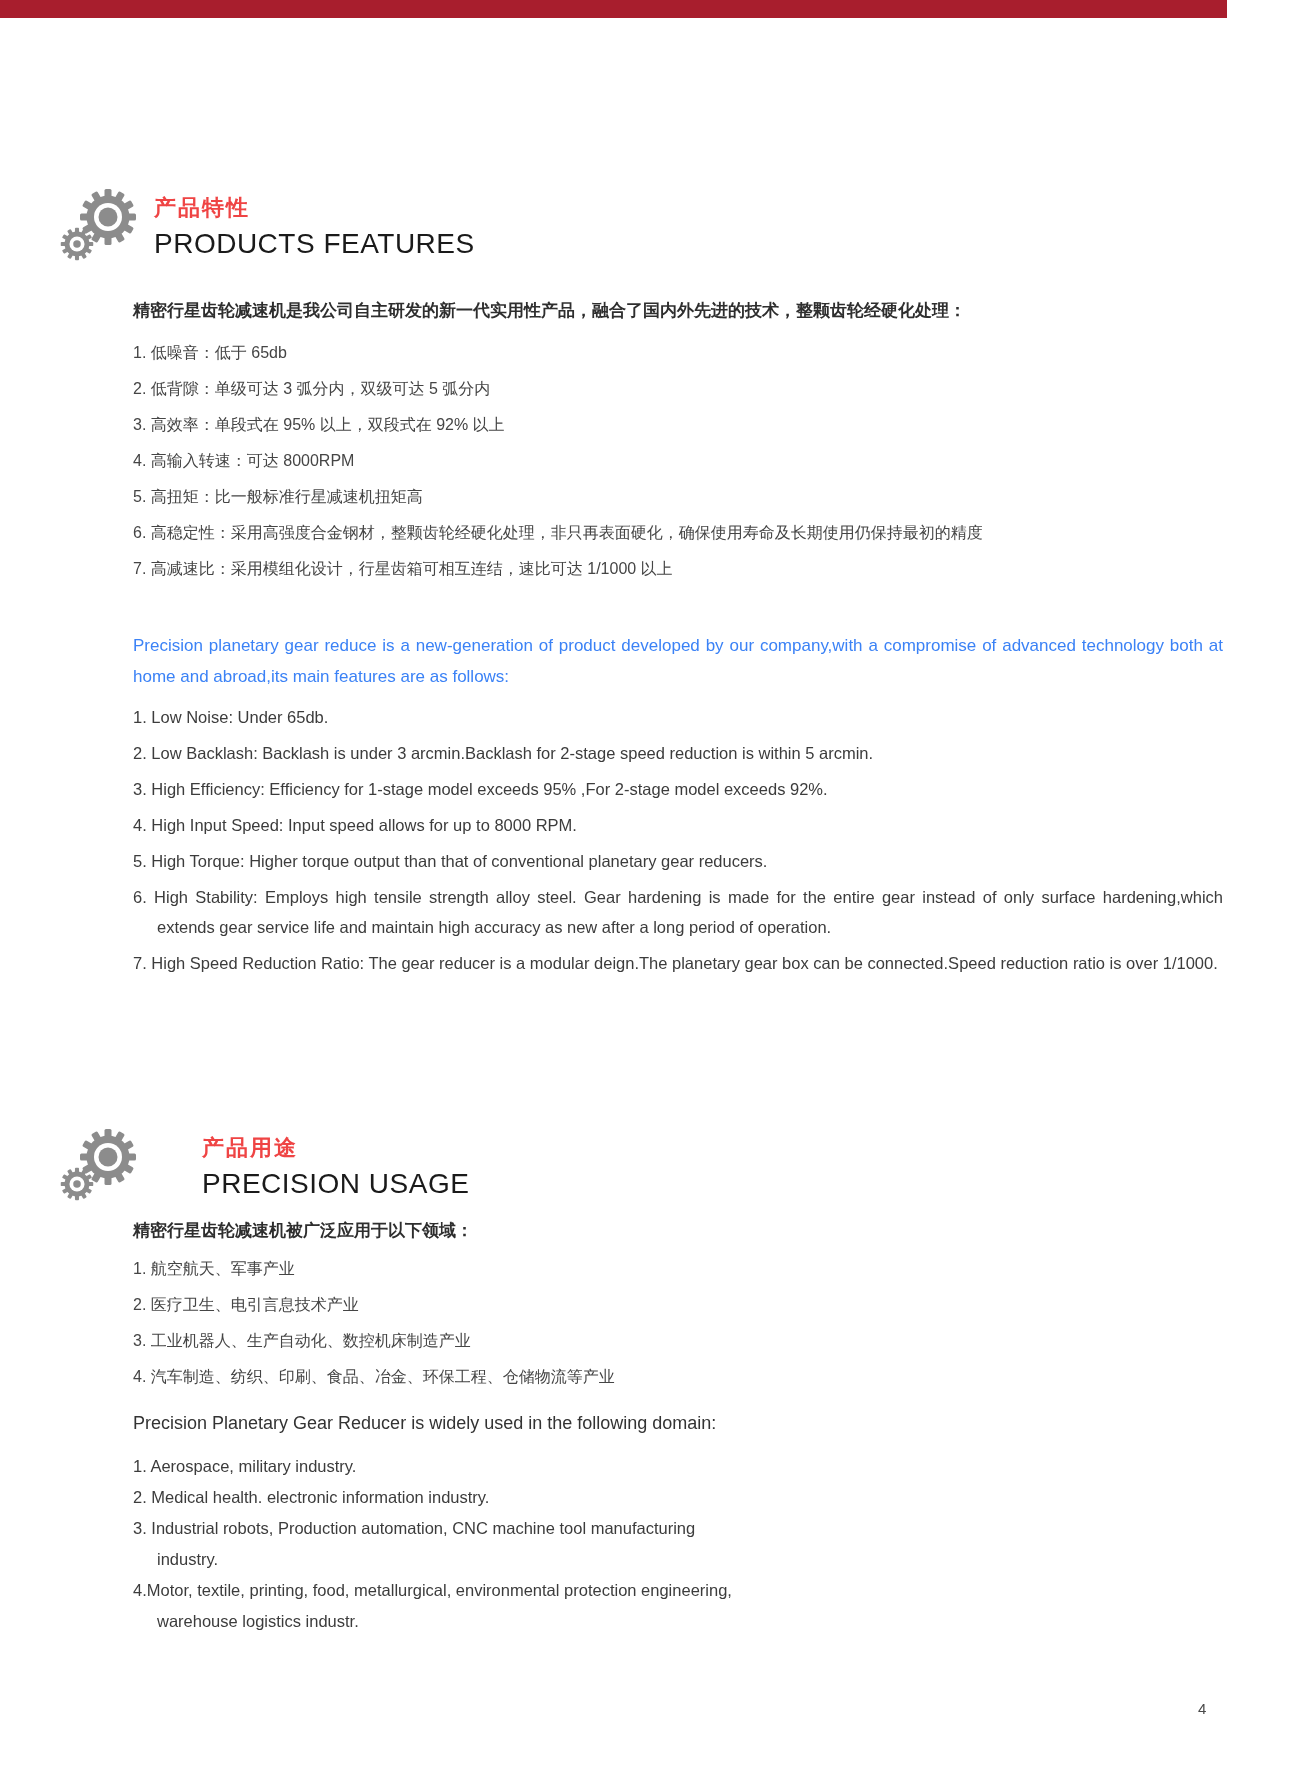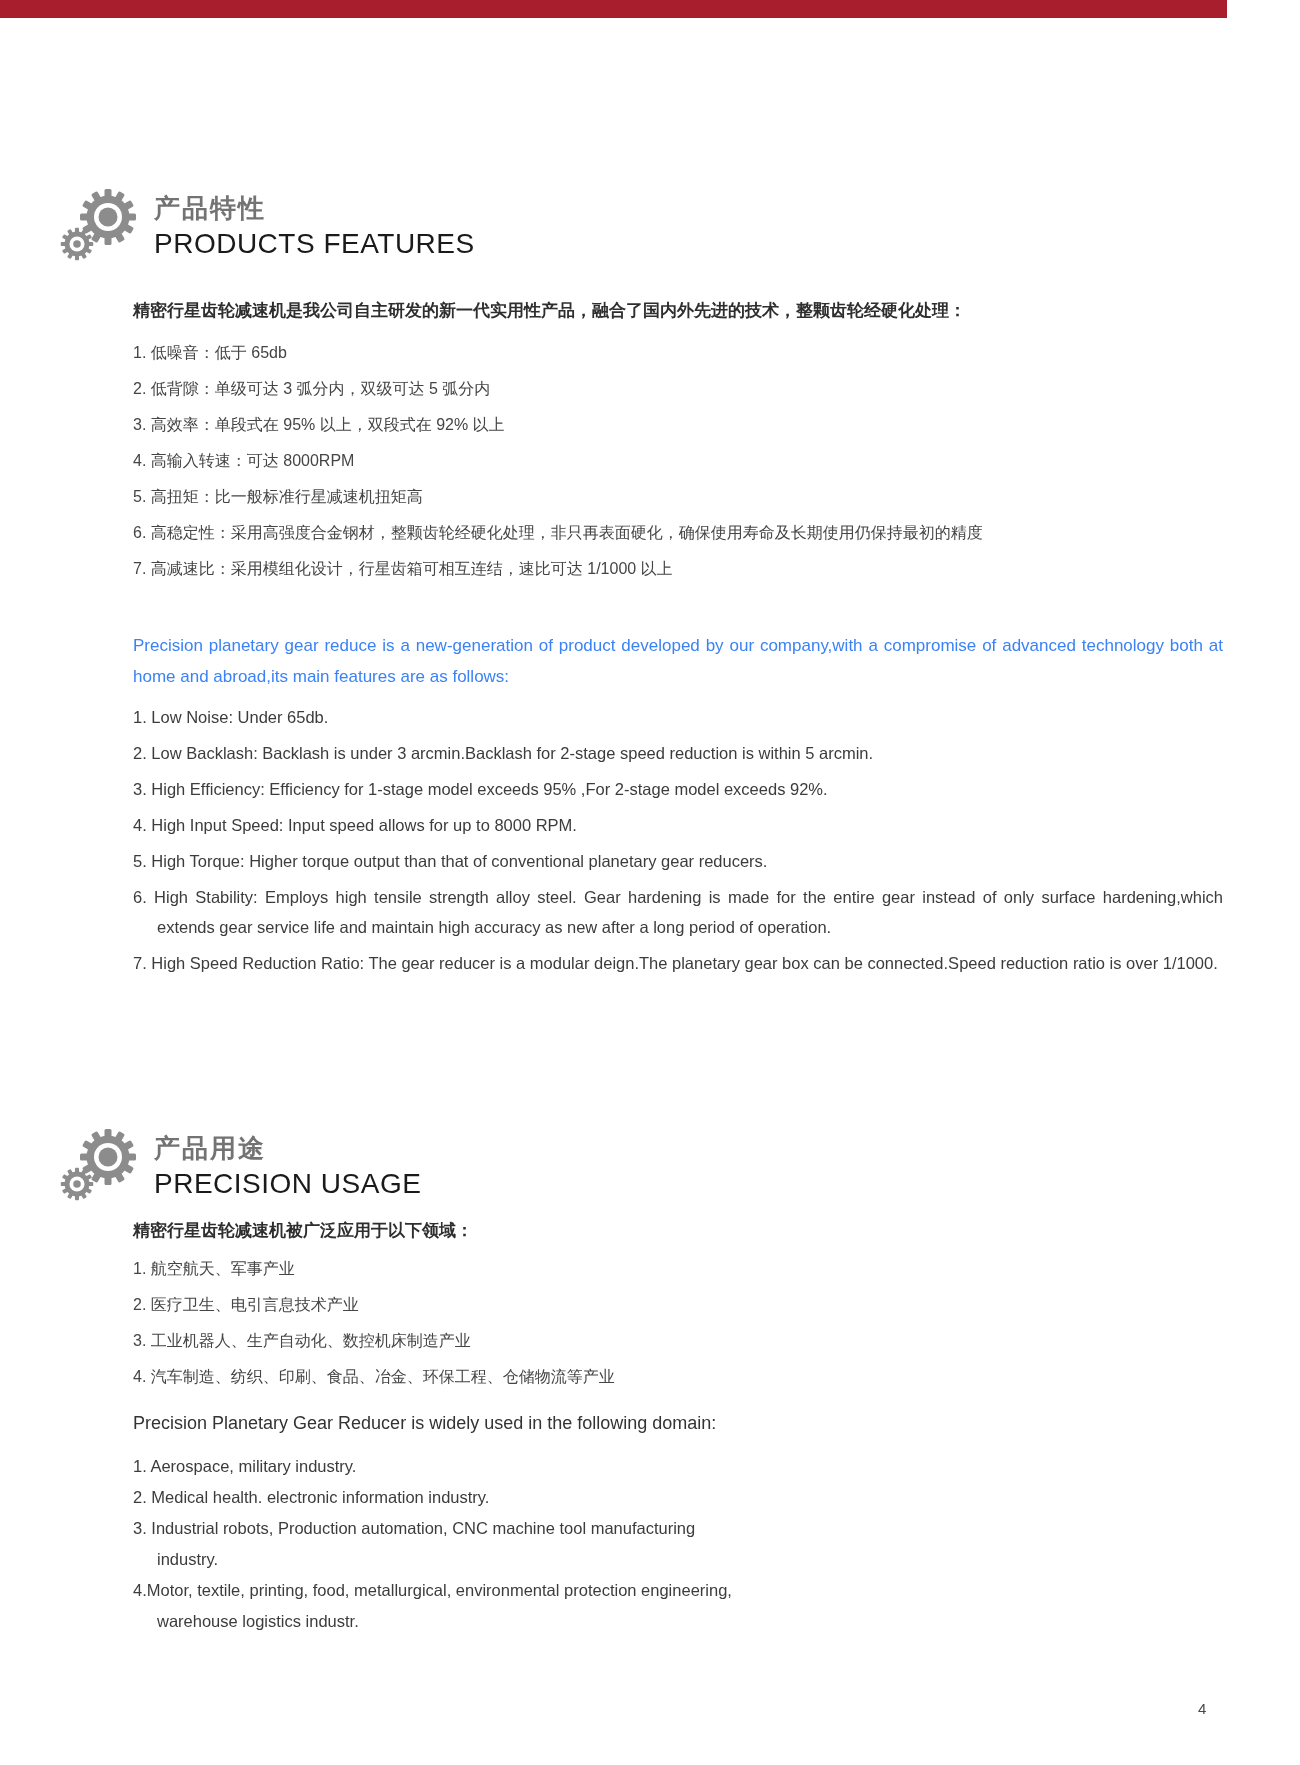--- a/index.html
+++ b/index.html
@@ -13,21 +13,21 @@
   }
   .top-bar{
     position:absolute;left:0;top:0;
     width:1227px;height:18px;
     background:#A81E2D;
   }
   .sec-header{position:absolute;left:60px;display:flex;align-items:flex-start;}
   .gear-wrap{width:80px;height:78px;flex:0 0 auto;margin-right:14px;}
   .sec-titles h2{
     margin:6px 0 0 0;
-    font-size:26px;line-height:32px;font-weight:bold;color:#737373;
+    font-size:22px;line-height:32px;font-weight:bold;color:#ef4444;
     letter-spacing:2px;
   }
   .sec-titles h3{
     margin:6px 0 0 0;
     font-size:28px;line-height:28px;font-weight:400;color:#1a1a1a;
     letter-spacing:0.5px;
   }
   .zh-block{position:absolute;left:133px;}
   .zh-intro{
     margin:0 0 21px 0;
@@ -139,21 +139,21 @@
       <li>1. Low Noise: Under 65db.</li>
       <li>2. Low Backlash: Backlash is under 3 arcmin.Backlash for 2-stage speed reduction is within 5 arcmin.</li>
       <li>3. High Efficiency: Efficiency for 1-stage model exceeds 95% ,For 2-stage model exceeds 92%.</li>
       <li>4. High Input Speed: Input speed allows for up to 8000 RPM.</li>
       <li>5. High Torque: Higher torque output than that of conventional planetary gear reducers.</li>
       <li>6. High Stability: Employs high tensile strength alloy steel. Gear hardening is made for the entire gear instead of only surface hardening,which extends gear service life and maintain high accuracy as new after a long period of operation.</li>
       <li>7. High Speed Reduction Ratio: The gear reducer is a modular deign.The planetary gear box can be connected.Speed reduction ratio is over 1/1000.</li>
     </ul>
   </div>
 
-  <div class="sec-header" style="top:1126px;">
+  <div class="sec-header" style="top:1126px;gap:48px;">
     <span class="gear-wrap">
       <svg width="80" height="78" viewBox="0 0 80 78" aria-hidden="true">
         <g transform="translate(48,31)" fill="#8C8C8C">
           <g>
             <rect x="-3.5" y="-28" width="7" height="10" rx="1.5"></rect>
             <rect x="-3.5" y="-28" width="7" height="10" rx="1.5" transform="rotate(30)"></rect>
             <rect x="-3.5" y="-28" width="7" height="10" rx="1.5" transform="rotate(60)"></rect>
             <rect x="-3.5" y="-28" width="7" height="10" rx="1.5" transform="rotate(90)"></rect>
             <rect x="-3.5" y="-28" width="7" height="10" rx="1.5" transform="rotate(120)"></rect>
             <rect x="-3.5" y="-28" width="7" height="10" rx="1.5" transform="rotate(150)"></rect>

